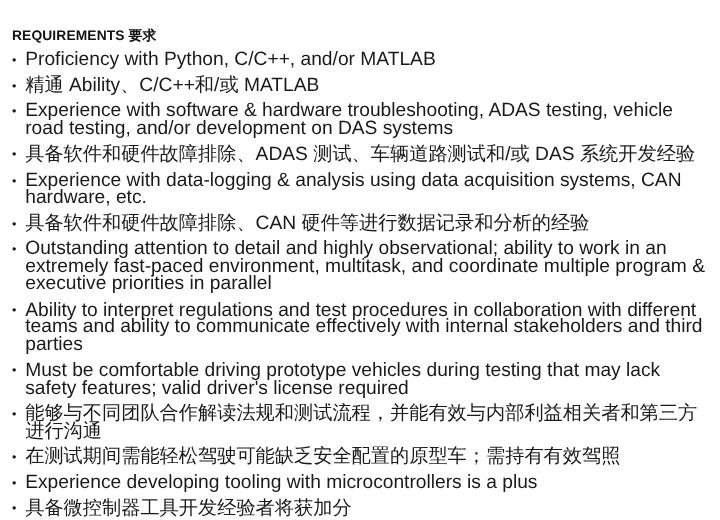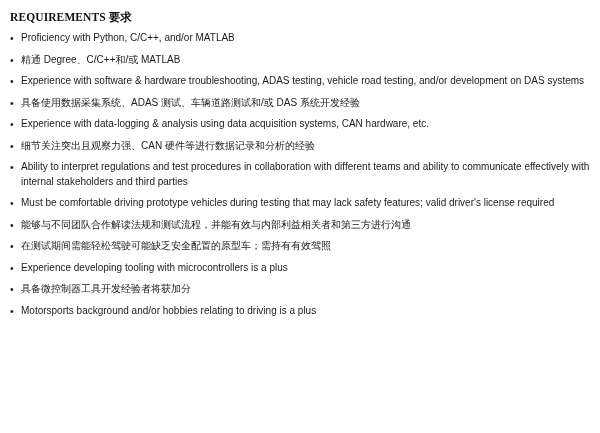--- a/index.html
+++ b/index.html
@@ -16,35 +16,34 @@
   }
   .page {
     padding: 6px 10px 0 10px;
     box-sizing: border-box;
     width: 600px;
   }
   .section-title {
     font-size: 11.5px;
     font-weight: bold;
     color: #111111;
-    margin: 4px 0 6px 0;
+    margin: 16px 0 6px 0;
     letter-spacing: 0.1px;
-    font-family: Liberation Serif, serif;
   }
   .section-title .cn {
     font-weight: bold;
   }
   ul.bullets {
     list-style: none;
     margin: 0;
     padding: 0;
   }
   ul.bullets li {
     position: relative;
-    font-size: 10px;
+    font-size: 16px;
     line-height: 14.5px;
     color: #1a1a1a;
     margin: 0 0 7px 0;
     padding-left: 11px;
   }
   ul.bullets li:before {
     content: "\2022";
     position: absolute;
     left: 0;
     top: 0;
@@ -56,25 +55,26 @@
 </head>
 <body>
 
 <div class="page">
   <div class="section-title">
     <span>REQUIREMENTS</span>
     <span class="cn">要求</span>
   </div>
   <ul class="bullets">
     <li>Proficiency with Python, C/C++, and/or MATLAB</li>
-    <li>精通 Degree、C/C++和/或 MATLAB</li>
+    <li>精通 Ability、C/C++和/或 MATLAB</li>
     <li>Experience with software &amp; hardware troubleshooting, ADAS testing, vehicle road testing, and/or development on DAS systems</li>
-    <li>具备使用数据采集系统、ADAS 测试、车辆道路测试和/或 DAS 系统开发经验</li>
+    <li>具备软件和硬件故障排除、ADAS 测试、车辆道路测试和/或 DAS 系统开发经验</li>
     <li>Experience with data-logging &amp; analysis using data acquisition systems, CAN hardware, etc.</li>
-    <li>细节关注突出且观察力强、CAN 硬件等进行数据记录和分析的经验</li>
+    <li>具备软件和硬件故障排除、CAN 硬件等进行数据记录和分析的经验</li>
+    <li>Outstanding attention to detail and highly observational; ability to work in an extremely fast-paced environment, multitask, and coordinate multiple program &amp; executive priorities in parallel</li>
     <li>Ability to interpret regulations and test procedures in collaboration with different teams and ability to communicate effectively with internal stakeholders and third parties</li>
     <li>Must be comfortable driving prototype vehicles during testing that may lack safety features; valid driver's license required</li>
     <li>能够与不同团队合作解读法规和测试流程，并能有效与内部利益相关者和第三方进行沟通</li>
     <li>在测试期间需能轻松驾驶可能缺乏安全配置的原型车；需持有有效驾照</li>
     <li>Experience developing tooling with microcontrollers is a plus</li>
     <li>具备微控制器工具开发经验者将获加分</li>
     <li>Motorsports background and/or hobbies relating to driving is a plus</li>
 
   </ul>
 </div>

